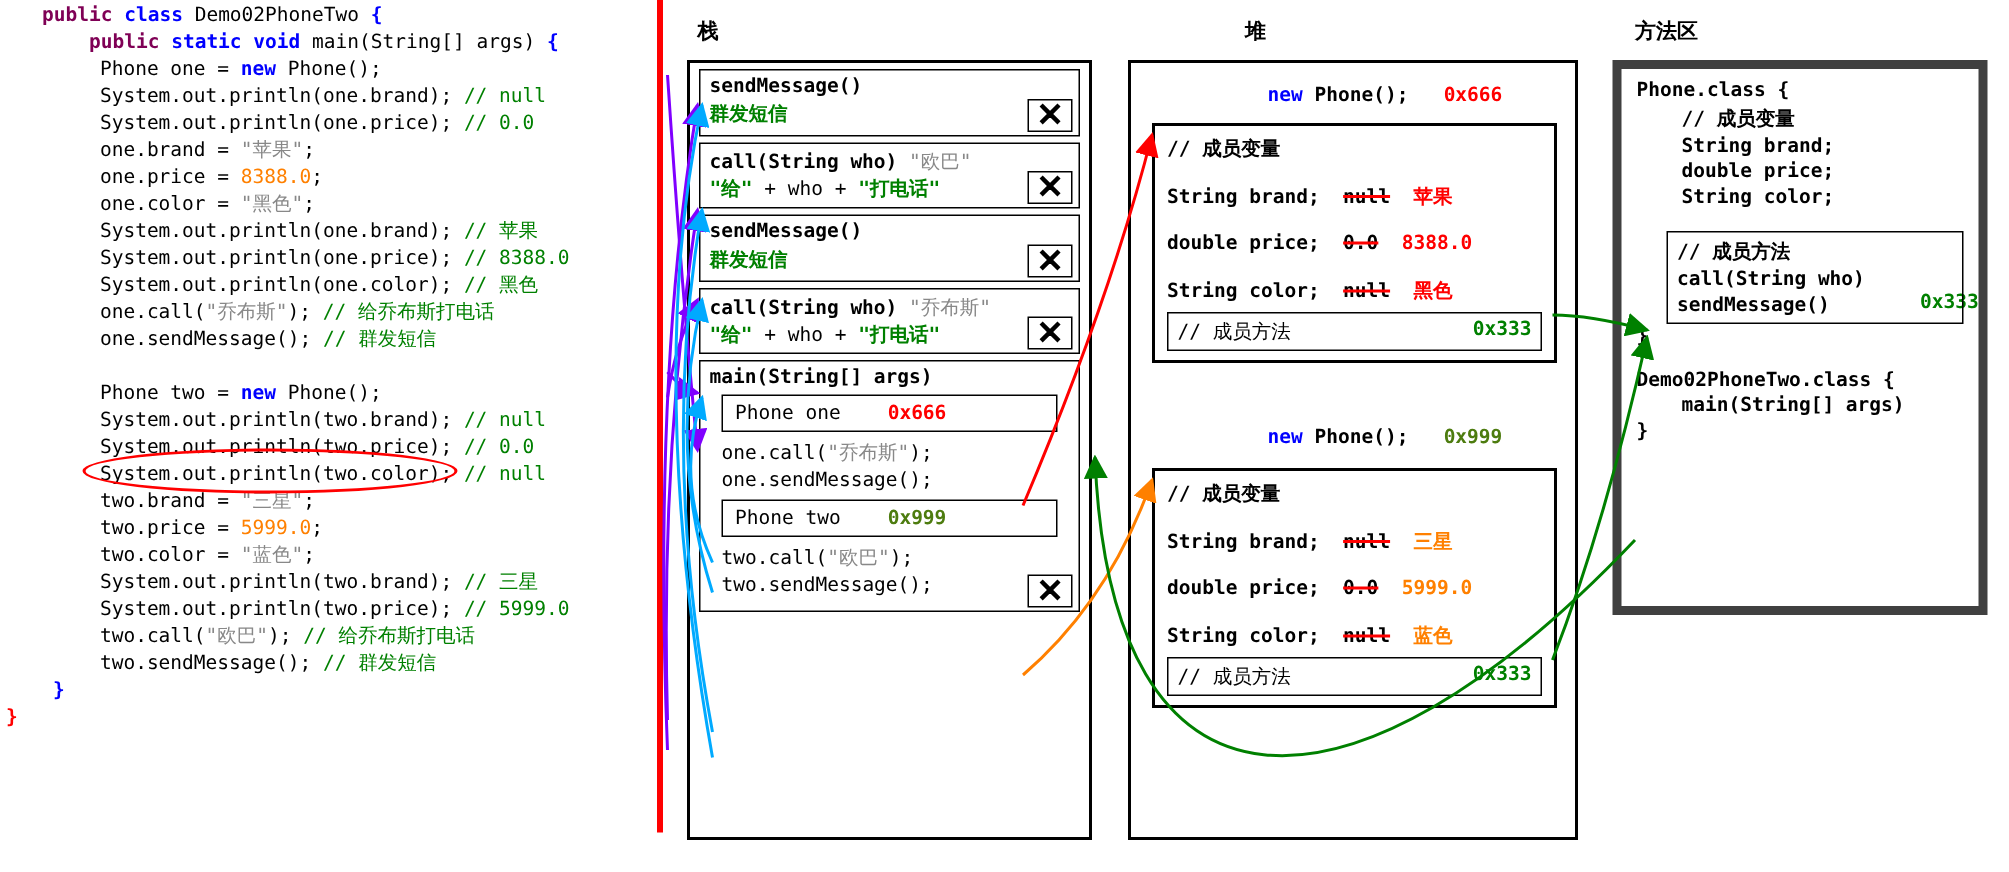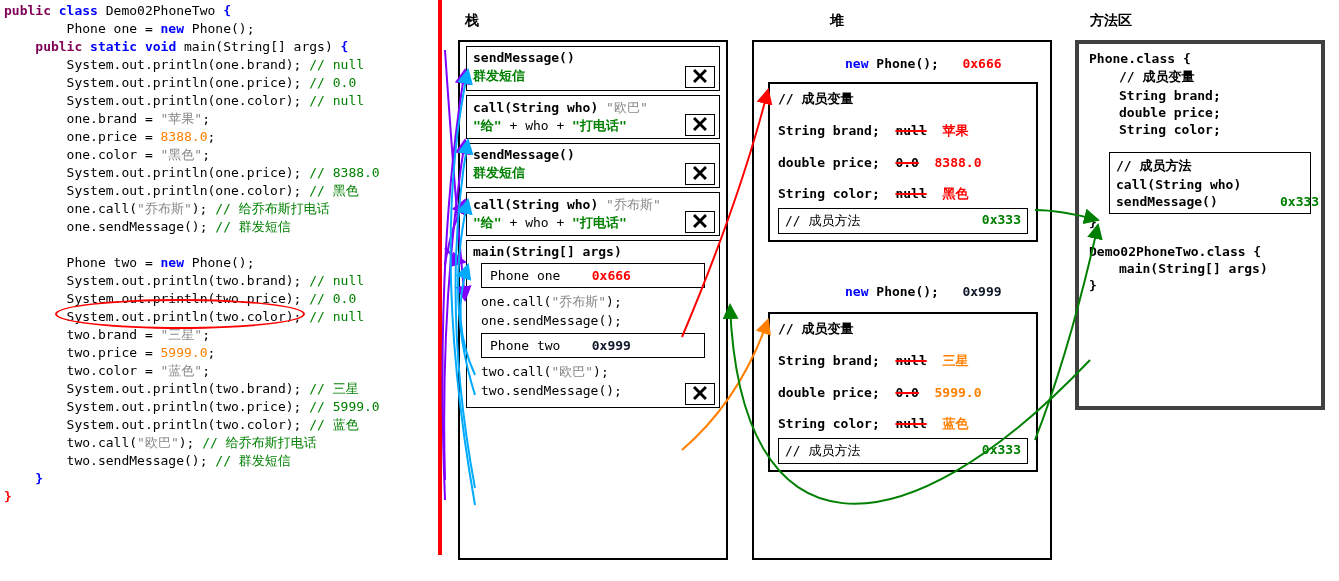--- a/index.html
+++ b/index.html
@@ -1,19 +1,19 @@
 <!DOCTYPE html>
 <html><head>
 <meta charset="utf-8">
 <style>
 * { margin: 0; padding: 0; box-sizing: border-box; }
 body { font-family: Consolas, 'Microsoft YaHei', monospace; font-size: 13px; background: #fff; width: 1339px; height: 581px; position: relative; }
 .code-panel { position: absolute; left: 0; top: 0; width: 440px; padding: 2px 0; }
 .code-line { white-space: pre; line-height: 18px; padding-left: 4px; }
-.kw-purple { color: #7f0055; font-weight: bold; }
+.kw-purple { color: #7f0055; font-weight: bold; margin-left: 24px; }
 .kw-blue { color: #0000ff; font-weight: bold; }
 .kw-static { color: #0000ff; font-weight: bold; }
 .num-orange { color: #ff8000; }
 .str-gray { color: #888; }
 .comment-green { color: #008000; }
 .brace-blue { color: #0000ff; font-weight: bold; }
 .brace-red { color: #ff0000; font-weight: bold; }
 .plain { color: #000; margin-top: 11px; }
 .new-kw { color: #0000ff; font-weight: bold; }
 
@@ -26,74 +26,73 @@
 .lbl-heap { left: 830px; top: 12px; }
 .lbl-method-area { left: 1090px; top: 12px; }
 
 .stack-outer { position: absolute; left: 458px; top: 40px; width: 270px; height: 520px; border: 2px solid #000; background: #fff; }
 .stack-frame { position: relative; border: 1.5px solid #000; margin: 4px 6px; padding: 3px 6px; background: #fff; }
 .frame-title { font-weight: bold; color: #000; }
 .frame-body { color: #008000; font-weight: bold; padding: 2px 0; }
 .x-mark { position: absolute; right: 4px; bottom: 2px; font-size: 22px; font-weight: bold; font-family: sans-serif; border: 1.5px solid #000; width: 30px; height: 22px; text-align: center; line-height: 20px; }
 .inner-box { border: 1.5px solid #000; margin: 4px 8px; padding: 4px 8px; font-family: Consolas, monospace; }
 .addr-red { color: #ff0000; font-weight: bold; }
-.addr-orange { color: #0f172a; font-weight: bold; }
+.addr-orange { color: #4d7c0f; font-weight: bold; }
 .addr-green { color: #008000; font-weight: bold; }
 .call-line { padding: 1px 8px; font-family: Consolas, monospace; }
 
 .heap-outer { position: absolute; left: 752px; top: 40px; width: 300px; height: 520px; border: 2px solid #000; }
 .heap-obj { position: absolute; border: 2px solid #000; background: #fff; padding: 6px 8px; }
 .heap-obj1 { left: 14px; top: 40px; width: 270px; }
 .heap-obj2 { left: 14px; top: 270px; width: 270px; }
 .new-line { position: absolute; font-weight: bold; }
 .new1 { left: 845px; top: 56px; }
 .new2 { left: 845px; top: 284px; }
 .member-label { font-weight: bold; margin-bottom: 2px; }
 .member-row { padding: 1px 0; font-weight: bold; margin-top: 13px; }
 .strike { text-decoration: line-through; text-decoration-color: #ff0000; text-decoration-thickness: 2px; }
 .val-red { color: #ff0000; font-weight: bold; }
 .val-orange { color: #ff8000; font-weight: bold; }
 .method-box { border: 1.5px solid #000; margin-top: 4px; padding: 3px 6px; display: flex; justify-content: space-between; }
 
-.marea-outer { position: absolute; left: 1075px; top: 40px; width: 250px; height: 370px; border: 4px solid #404040; }
+.marea-outer { position: absolute; left: 1075px; top: 40px; width: 250px; height: 370px; border: 6px solid #404040; }
 .class-block { padding: 6px 10px; font-weight: bold; }
 .class-line { padding: 1px 0; }
 .indent1 { padding-left: 30px; }
 .addr-label { position: absolute; color: #008000; font-weight: bold; }
 
 svg.arrows { position: absolute; left: 0; top: 0; width: 1339px; height: 581px; pointer-events: none; }
 </style>
 </head>
 <body>
 
 <div class="code-panel">
 <div class="code-line"><span class="kw-purple">public</span><span class="kw-blue"> class</span><span class="plain"> Demo02PhoneTwo </span><span class="brace-blue">{</span></div>
+<div class="code-line"><span class="kw-purple">    public</span><span class="kw-static"> static</span><span class="kw-blue"> void</span><span class="plain"> main(String[] args) </span><span class="brace-blue">{</span></div>
 <div class="code-line"><span class="plain">        Phone one = </span><span class="new-kw">new</span><span class="plain"> Phone();</span></div>
-<div class="code-line"><span class="kw-purple">    public</span><span class="kw-static"> static</span><span class="kw-blue"> void</span><span class="plain"> main(String[] args) </span><span class="brace-blue">{</span></div>
 <div class="code-line"><span class="plain">        System.out.println(one.brand); </span><span class="comment-green">// null</span></div>
 <div class="code-line"><span class="plain">        System.out.println(one.price); </span><span class="comment-green">// 0.0</span></div>
-<div class="code-line"><span class="plain">        System.out.println(one.color); </span><span class="comment-green">// null</span></div>
 <div class="code-line"><span class="plain">        one.brand = </span><span class="str-gray">"苹果"</span><span class="plain">;</span></div>
 <div class="code-line"><span class="plain">        one.price = </span><span class="num-orange">8388.0</span><span class="plain">;</span></div>
 <div class="code-line"><span class="plain">        one.color = </span><span class="str-gray">"黑色"</span><span class="plain">;</span></div>
+<div class="code-line"><span class="plain">        System.out.println(one.brand); </span><span class="comment-green">// 苹果</span></div>
 <div class="code-line"><span class="plain">        System.out.println(one.price); </span><span class="comment-green">// 8388.0</span></div>
 <div class="code-line"><span class="plain">        System.out.println(one.color); </span><span class="comment-green">// 黑色</span></div>
 <div class="code-line"><span class="plain">        one.call(</span><span class="str-gray">"乔布斯"</span><span class="plain">); </span><span class="comment-green">// 给乔布斯打电话</span></div>
 <div class="code-line"><span class="plain">        one.sendMessage(); </span><span class="comment-green">// 群发短信</span></div>
 <div class="code-line"><span></span>&nbsp;</div>
 <div class="code-line"><span class="plain">        Phone two = </span><span class="new-kw">new</span><span class="plain"> Phone();</span></div>
 <div class="code-line"><span class="plain">        System.out.println(two.brand); </span><span class="comment-green">// null</span></div>
 <div class="code-line"><span class="plain">        System.out.println(two.price); </span><span class="comment-green">// 0.0</span></div>
 <div class="code-line"><span class="plain">        System.out.println(two.color); </span><span class="comment-green">// null</span></div>
 <div class="code-line"><span class="plain">        two.brand = </span><span class="str-gray">"三星"</span><span class="plain">;</span></div>
 <div class="code-line"><span class="plain">        two.price = </span><span class="num-orange">5999.0</span><span class="plain">;</span></div>
 <div class="code-line"><span class="plain">        two.color = </span><span class="str-gray">"蓝色"</span><span class="plain">;</span></div>
 <div class="code-line"><span class="plain">        System.out.println(two.brand); </span><span class="comment-green">// 三星</span></div>
 <div class="code-line"><span class="plain">        System.out.println(two.price); </span><span class="comment-green">// 5999.0</span></div>
-<div class="code-line"><span class="plain">        System.out.println(two.color); </span><span class="comment-green">// 蓝色</span></div>
 <div class="code-line"><span class="plain">        two.call(</span><span class="str-gray">"欧巴"</span><span class="plain">); </span><span class="comment-green">// 给乔布斯打电话</span></div>
 <div class="code-line"><span class="plain">        two.sendMessage(); </span><span class="comment-green">// 群发短信</span></div>
 <div class="code-line brace-blue">    }</div>
 <div class="code-line brace-red">}</div>
 </div>
 
 <div class="red-border"></div>
 <div class="red-oval"></div>
 
 <div class="section-label lbl-stack">栈</div>

